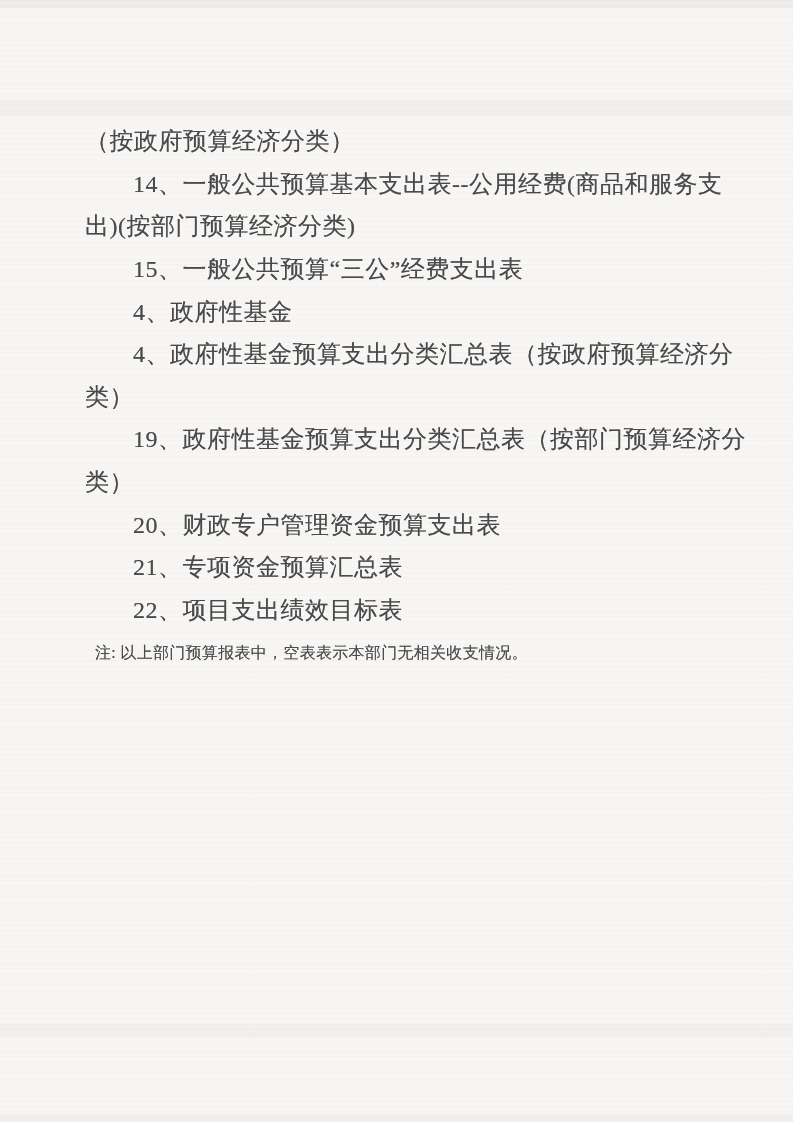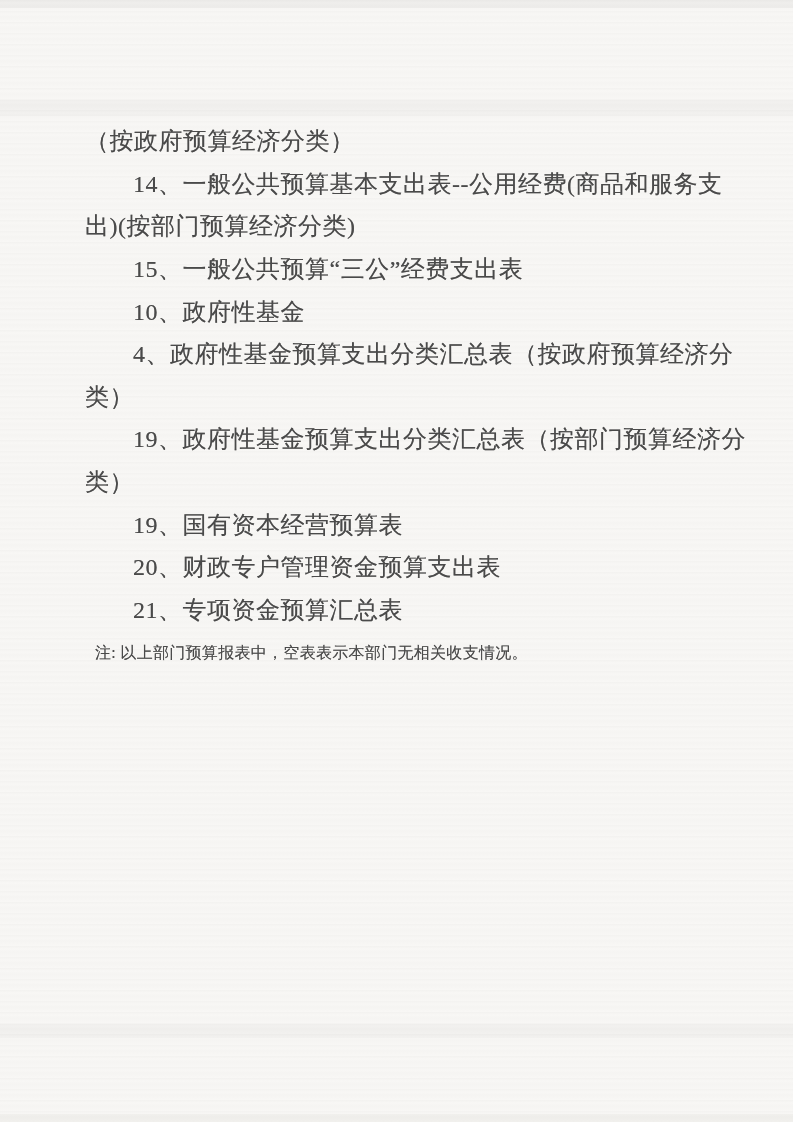--- a/index.html
+++ b/index.html
@@ -66,24 +66,24 @@
   <div class="scan-band b1"></div>
   <div class="scan-band b2"></div>
   <div class="scan-band b3"></div>
   <div class="scan-band b4"></div>
 
   <div class="text-block">
     <div class="line flush">（按政府预算经济分类）</div>
     <div class="line indent">14、一般公共预算基本支出表--公用经费(商品和服务支</div>
     <div class="line flush">出)(按部门预算经济分类)</div>
     <div class="line indent">15、一般公共预算“三公”经费支出表</div>
-    <div class="line indent">10、政府性基金</div>
+    <div class="line indent">4、政府性基金</div>
     <div class="line indent">4、政府性基金预算支出分类汇总表（按政府预算经济分</div>
     <div class="line flush">类）</div>
     <div class="line indent">19、政府性基金预算支出分类汇总表（按部门预算经济分</div>
     <div class="line flush">类）</div>
-    <div class="line indent">19、国有资本经营预算表</div>
     <div class="line indent">20、财政专户管理资金预算支出表</div>
     <div class="line indent">21、专项资金预算汇总表</div>
+    <div class="line indent">22、项目支出绩效目标表</div>
     <div class="line note">注: 以上部门预算报表中，空表表示本部门无相关收支情况。</div>
   </div>
 
 </div>
 
 </body></html>

